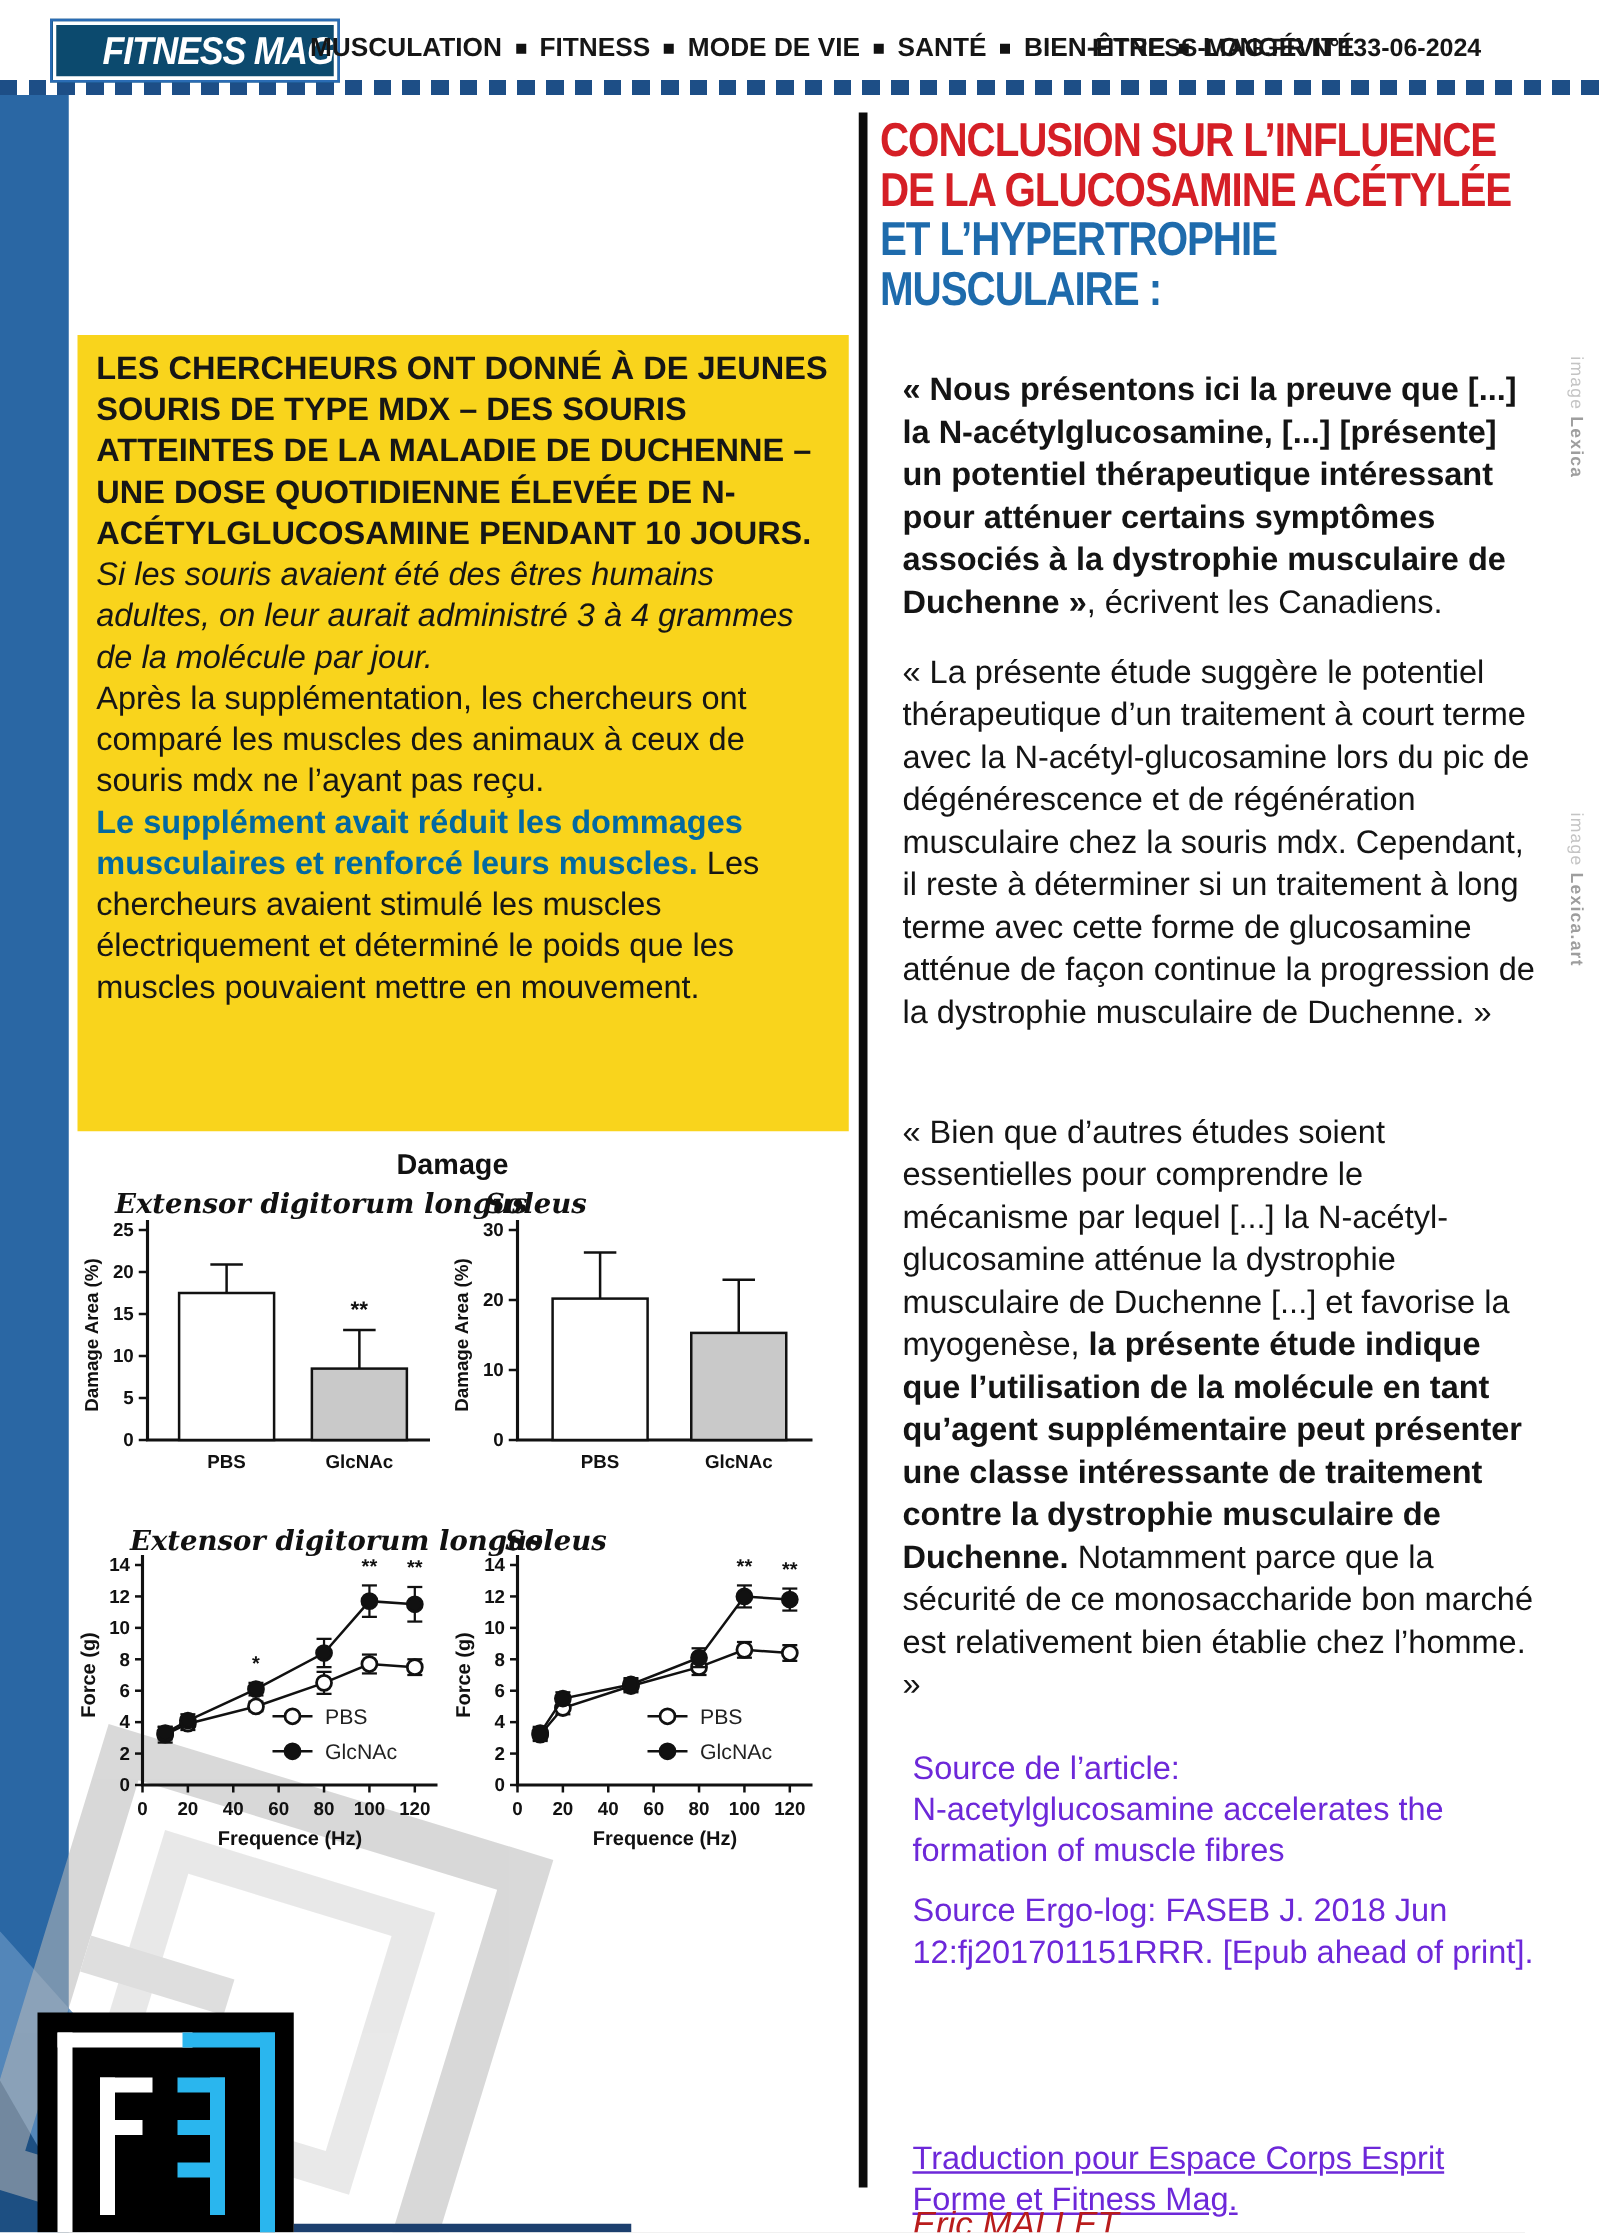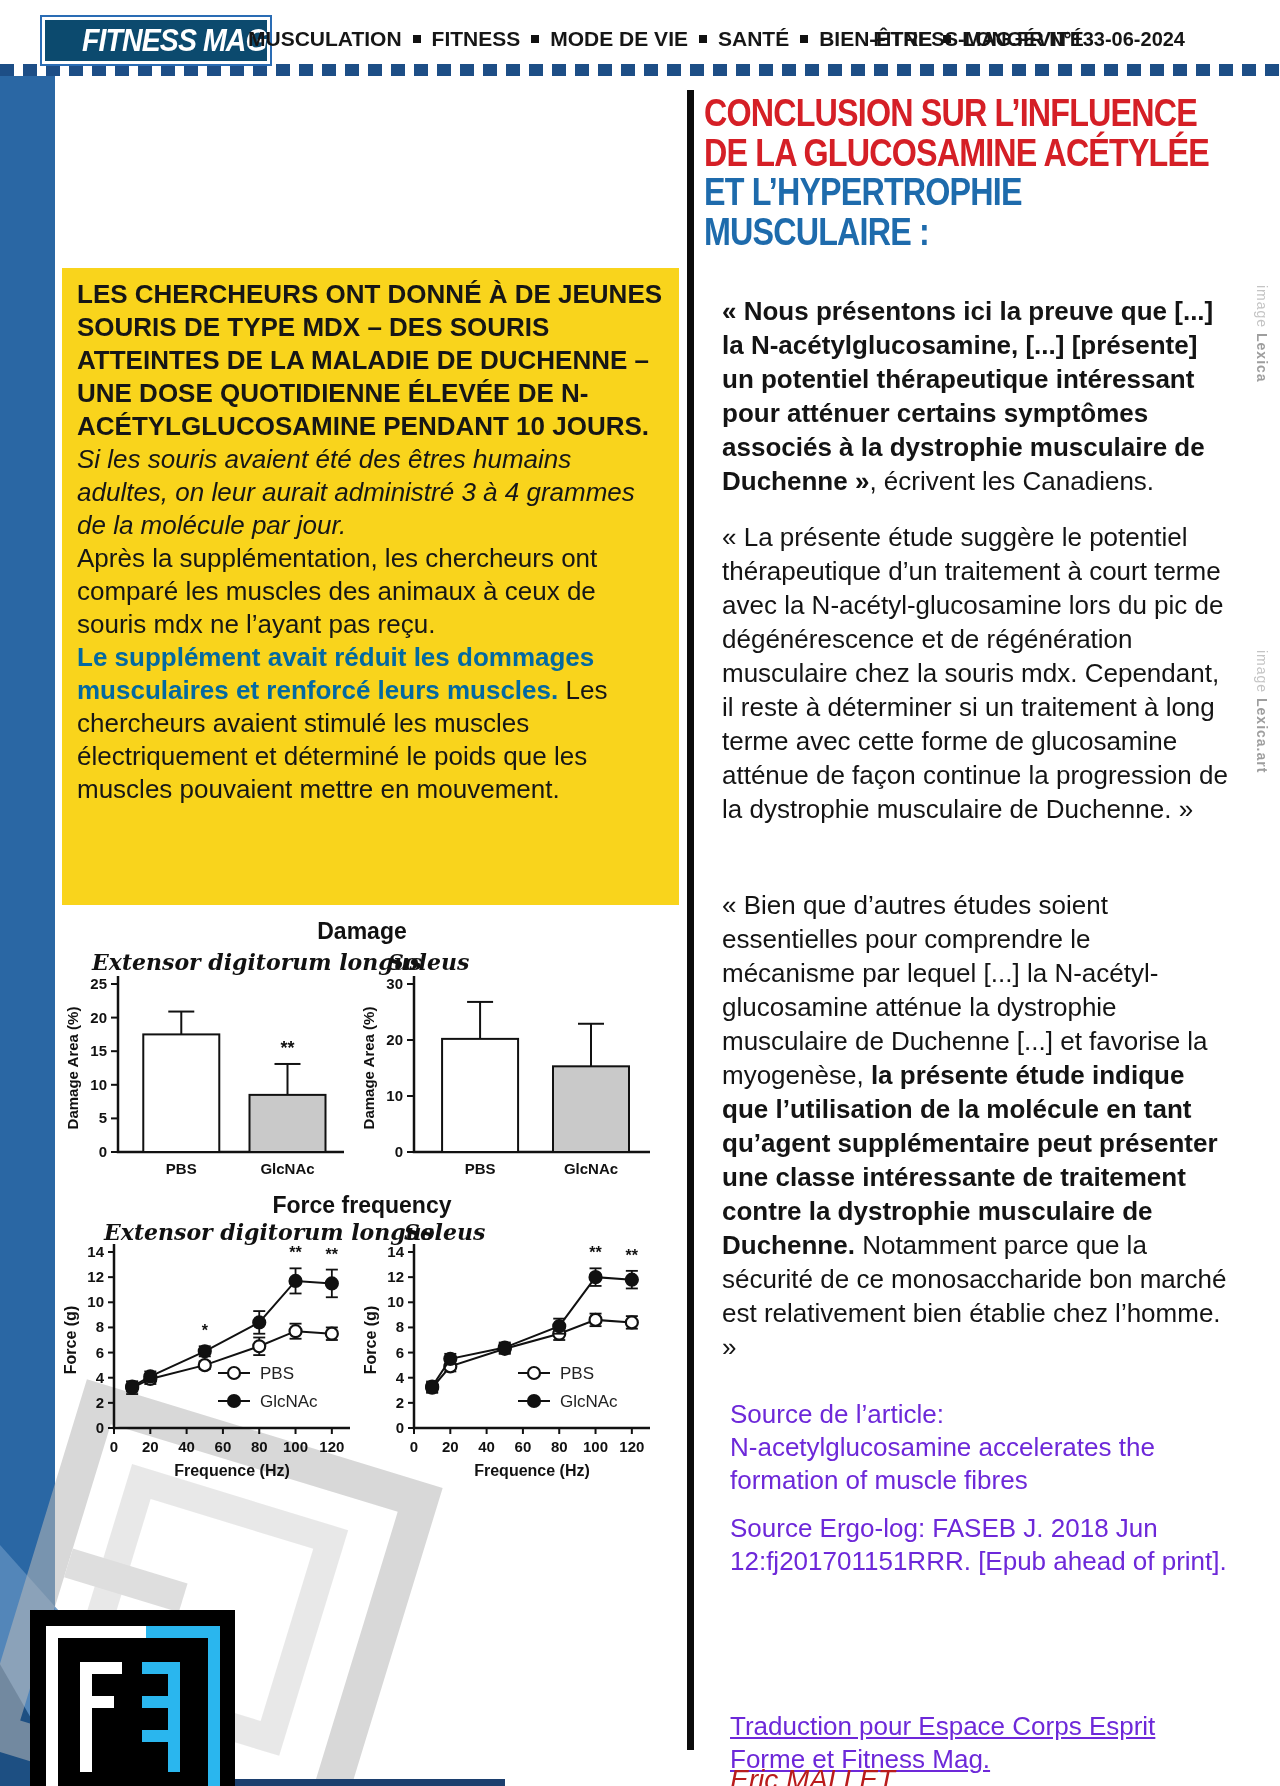--- a/index.html
+++ b/index.html
@@ -144,21 +144,20 @@
       <line x1="122.08000000000001" y1="90.88" x2="122.08000000000001" y2="53.920000000000016" stroke="#111" stroke-width="2"></line>
       <line x1="109.08000000000001" y1="53.920000000000016" x2="135.08" y2="53.920000000000016" stroke="#111" stroke-width="2"></line>
       <rect x="84.08000000000001" y="90.88" width="76" height="113.12" fill="#ffffff" stroke="#111" stroke-width="2"></rect>
       <text x="122.08000000000001" y="226" fill="#111" font-family="&quot;Liberation Sans&quot;,sans-serif" text-anchor="middle" font-size="15" font-weight="bold">PBS</text>
       <line x1="233" y1="118.32" x2="233" y2="75.75999999999999" stroke="#111" stroke-width="2"></line>
       <line x1="220" y1="75.75999999999999" x2="246" y2="75.75999999999999" stroke="#111" stroke-width="2"></line>
       <rect x="195" y="118.32" width="76" height="85.68" fill="#c9c9c9" stroke="#111" stroke-width="2"></rect>
       <text x="233" y="226" fill="#111" font-family="&quot;Liberation Sans&quot;,sans-serif" text-anchor="middle" font-size="15" font-weight="bold">GlcNAc</text>
     </svg>
 
-  <div class="abs chart-header" style="left:62px;top:1192px;">Force frequency</div>
   <svg class="chart" style="left:62px;top:1222px;" width="300" height="268">
       <path d="M 52 22 L 52 206 L 288 206" stroke="#111" fill="none" stroke-width="2.5"></path>
       <line x1="46" y1="206" x2="52" y2="206" stroke="#111" stroke-width="2"></line>
       <text x="42" y="211" fill="#111" font-family="&quot;Liberation Sans&quot;,sans-serif" text-anchor="end" font-size="15" font-weight="bold">0</text>
       <line x1="46" y1="180.85714285714286" x2="52" y2="180.85714285714286" stroke="#111" stroke-width="2"></line>
       <text x="42" y="185.85714285714286" fill="#111" font-family="&quot;Liberation Sans&quot;,sans-serif" text-anchor="end" font-size="15" font-weight="bold">2</text>
       <line x1="46" y1="155.71428571428572" x2="52" y2="155.71428571428572" stroke="#111" stroke-width="2"></line>
       <text x="42" y="160.71428571428572" fill="#111" font-family="&quot;Liberation Sans&quot;,sans-serif" text-anchor="end" font-size="15" font-weight="bold">4</text>
       <line x1="46" y1="130.57142857142856" x2="52" y2="130.57142857142856" stroke="#111" stroke-width="2"></line>
       <text x="42" y="135.57142857142856" fill="#111" font-family="&quot;Liberation Sans&quot;,sans-serif" text-anchor="end" font-size="15" font-weight="bold">6</text>

